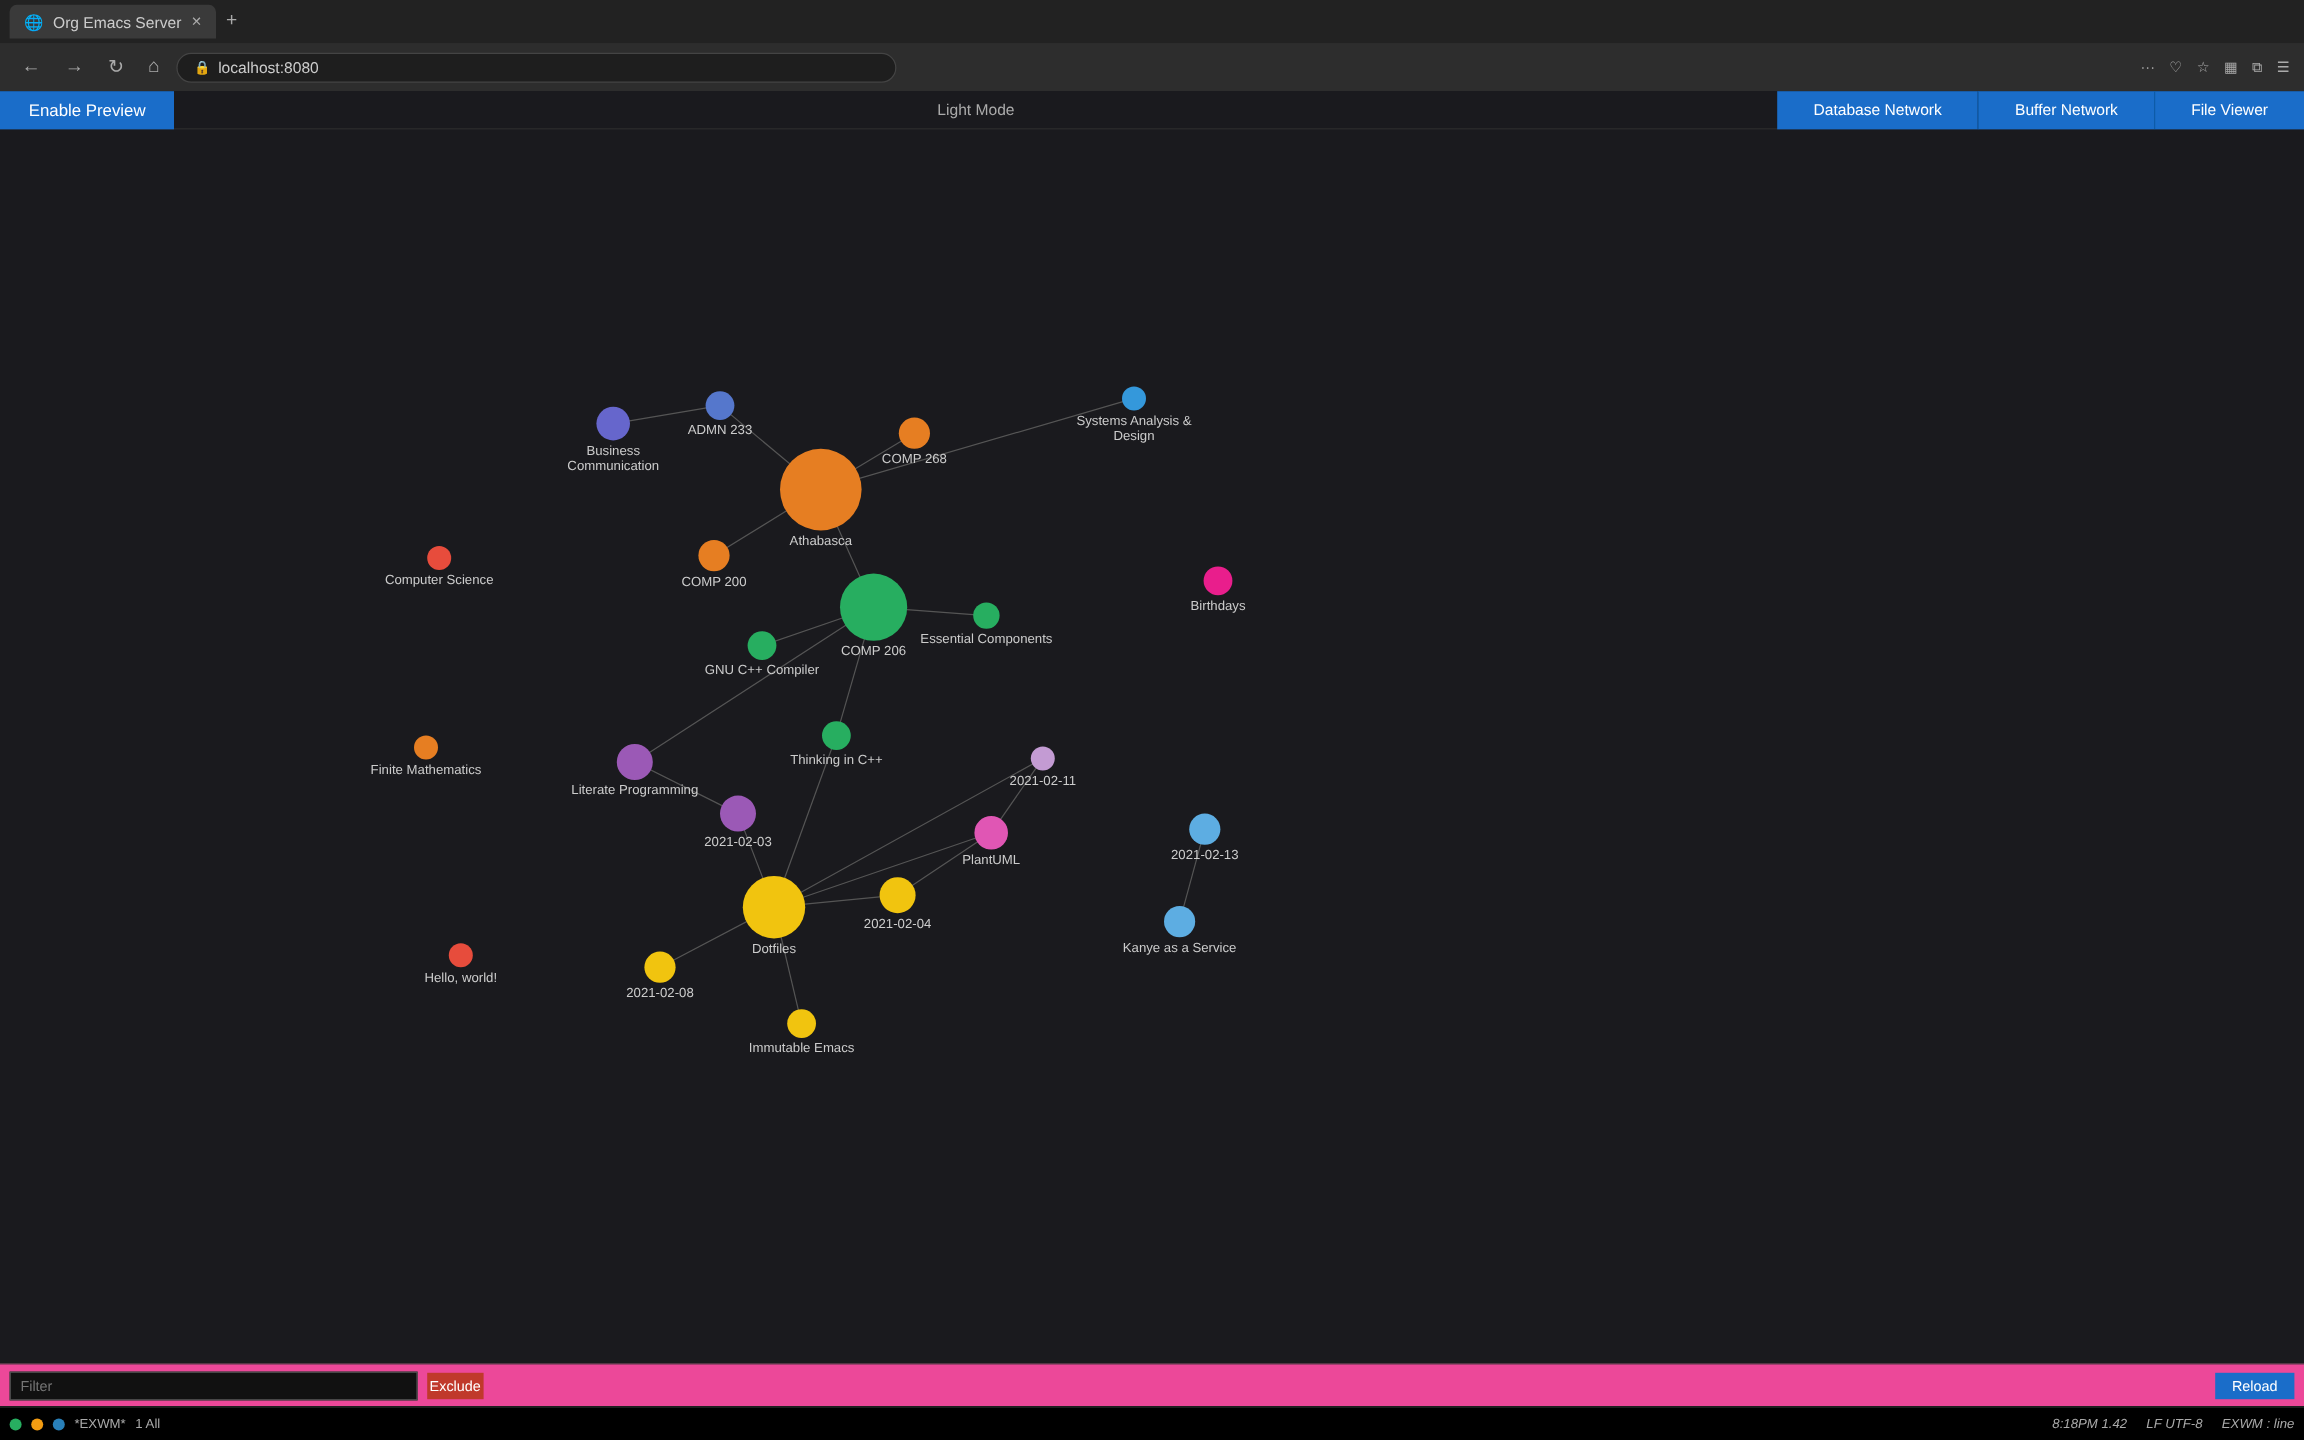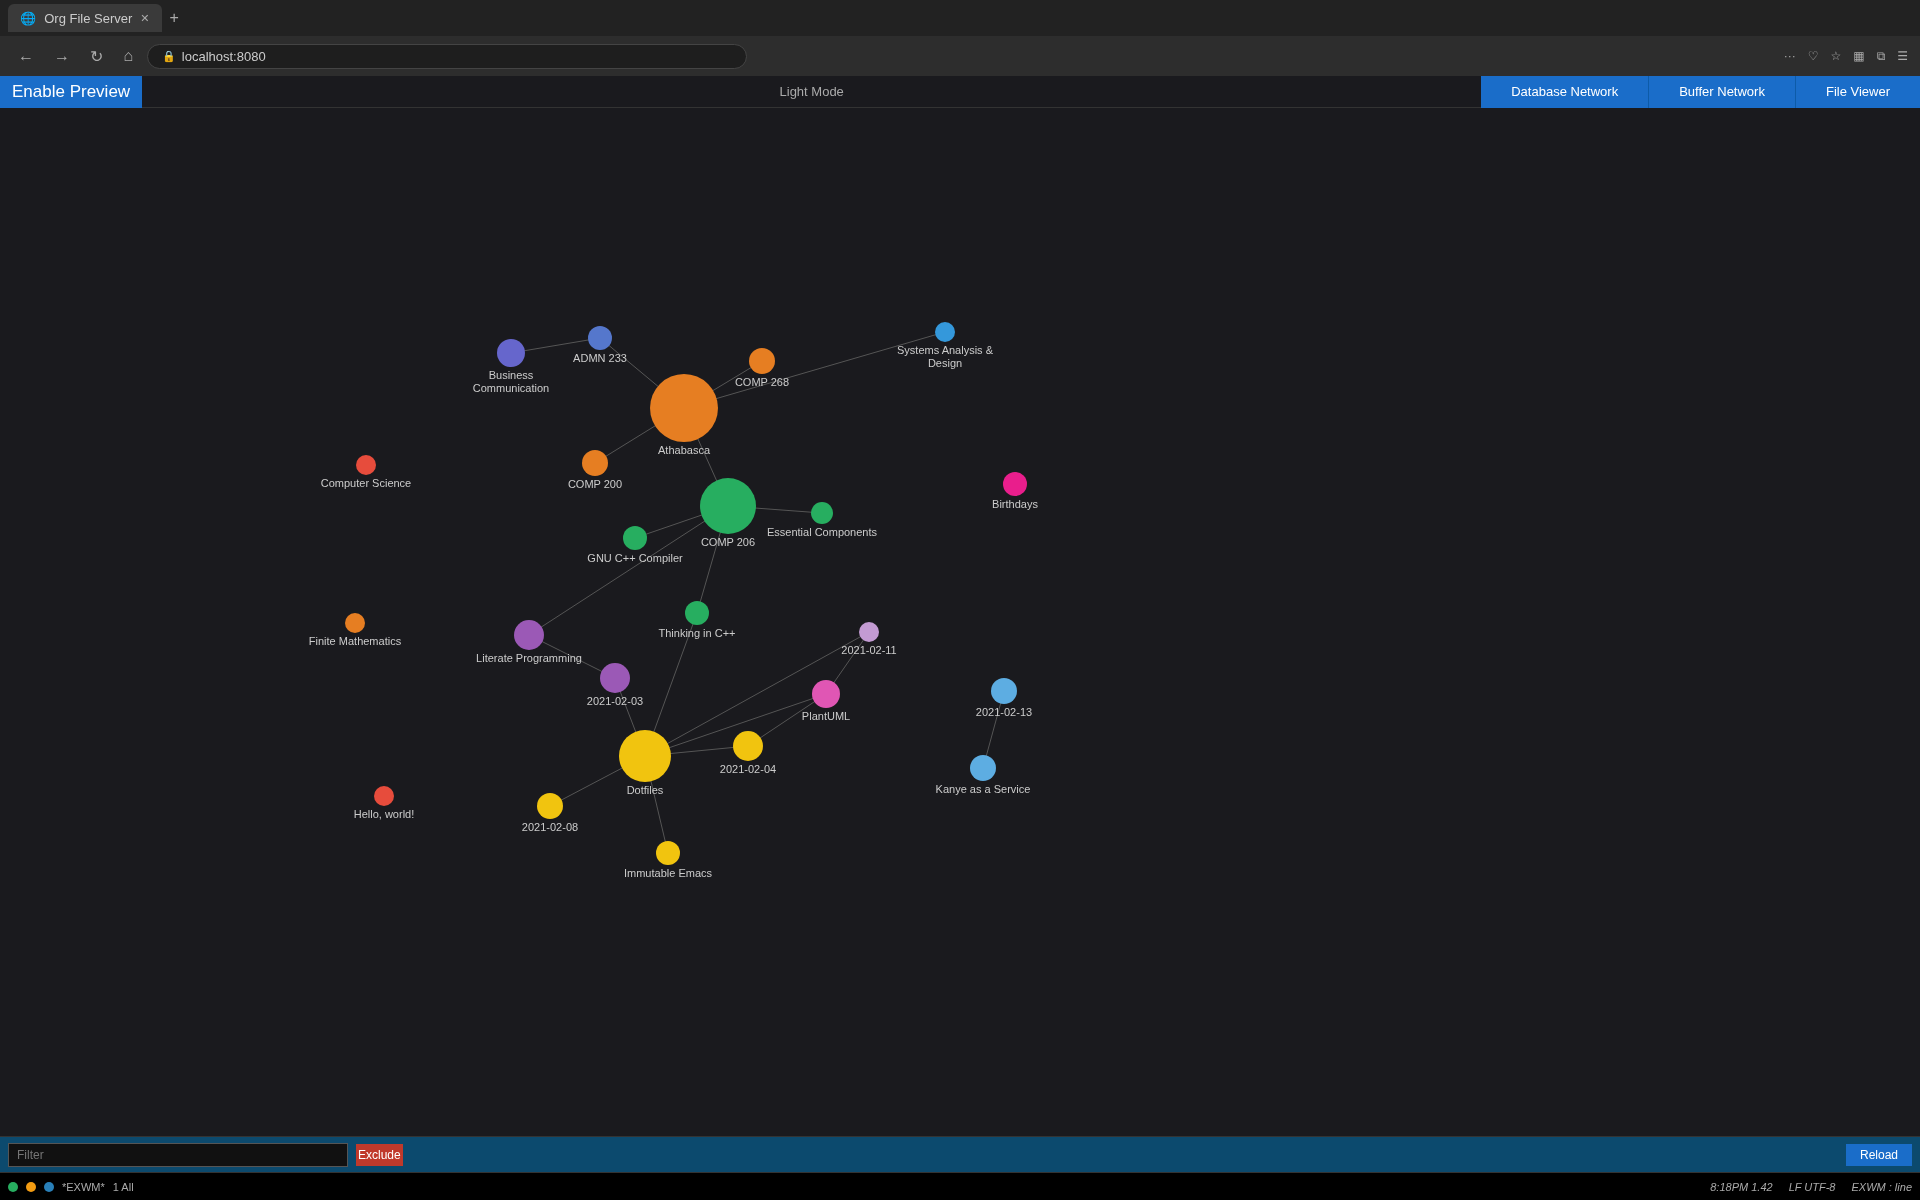--- a/index.html
+++ b/index.html
@@ -12,54 +12,54 @@
     .tab-close { color: #aaa; cursor: pointer; font-size: 11px; }
     .new-tab { background: none; color: #aaa; font-size: 16px; cursor: pointer; padding: 0 8px; }
     .address-bar { display: flex; align-items: center; height: 40px; padding: 0 12px; gap: 8px; background: #2d2d2d; }
     .nav-btn { background: none; border: none; color: #aaa; font-size: 16px; cursor: pointer; padding: 2px 6px; }
     .address-input { flex: 1; background: #1e1e1e; border: 1px solid #444; border-radius: 20px; padding: 4px 14px; color: #ccc; font-size: 13px; max-width: 600px; display: flex; align-items: center; gap: 6px; }
     .address-text { color: #ccc; font-size: 13px; }
     .toolbar-right { margin-left: auto; display: flex; align-items: center; gap: 12px; color: #aaa; }
 
     
     .app-toolbar { display: flex; align-items: center; height: 32px; background: #1a1a1e; border-bottom: 1px solid #333; }
-    .btn-enable-preview { background: #1a6dc9; color: white; border: none; padding: 4px 12px; cursor: pointer; height: 32px; font-size: 17px; }
+    .btn-enable-preview { background: #1a6dc9; color: white; border: none; padding: 4px 24px; cursor: pointer; height: 32px; font-size: 14px; }
     .toolbar-center { flex: 1; display: flex; justify-content: center; align-items: center; color: #aaa; font-size: 13px; }
     .btn-nav { background: #1a6dc9; color: white; border: none; padding: 4px 30px; cursor: pointer; height: 32px; font-size: 13px; }
     .btn-nav.active { background: #1a6dc9; }
     .btn-nav + .btn-nav { border-left: 1px solid #0d5ba8; }
 
     
     .main-canvas { position: relative; background: #1a1a1e; width: 1920px; height: 1048px; overflow: hidden; }
 
     
     .network-svg { position: absolute; top: 0; left: 0; width: 100%; height: 100%; }
 
     
-    .bottom-bar { position: fixed; bottom: 28px; left: 0; right: 0; height: 36px; background: #0c4a6e; display: flex; align-items: center; padding: 0 8px; gap: 8px; border-top: 1px solid #333; }
+    .bottom-bar { position: fixed; bottom: 28px; left: 0; right: 0; height: 36px; background: #ec4899; display: flex; align-items: center; padding: 0 8px; gap: 8px; border-top: 1px solid #333; }
     .filter-input { flex: 1; max-width: 340px; background: #111; border: 1px solid #555; color: #ccc; padding: 4px 8px; font-size: 12px; }
     .btn-exclude { background: #c0392b; color: white; border: none; padding: 4px 2px; cursor: pointer; font-size: 12px; }
     .btn-reload { position: absolute; right: 8px; background: #1a6dc9; color: white; border: none; padding: 4px 14px; cursor: pointer; font-size: 12px; }
 
     
     .status-bar { position: fixed; bottom: 0; left: 0; right: 0; height: 28px; background: #000000; display: flex; align-items: center; padding: 0 8px; gap: 12px; border-top: 1px solid #333; color: #aaa; font-size: 11px; }
     .status-left { display: flex; align-items: center; gap: 8px; }
     .dot-green { width: 10px; height: 10px; background: #27ae60; border-radius: 50%; }
     .dot-yellow { width: 10px; height: 10px; background: #f39c12; border-radius: 50%; }
     .dot-blue { width: 10px; height: 10px; background: #2980b9; border-radius: 50%; }
     .status-right { margin-left: auto; display: flex; gap: 16px; font-style: italic; }
   </style>
 </head>
 <body>
 
 <div class="browser-chrome">
   <div class="tab-bar">
     <div class="tab">
       <span>🌐</span>
-      <span>Org File Server</span>
+      <span>Org Emacs Server</span>
       <span class="tab-close">✕</span>
     </div>
     <div class="new-tab">+</div>
   </div>
   <div class="address-bar">
     <button class="nav-btn">←</button>
     <button class="nav-btn">→</button>
     <button class="nav-btn">↻</button>
     <button class="nav-btn">⌂</button>
     <div class="address-input">

